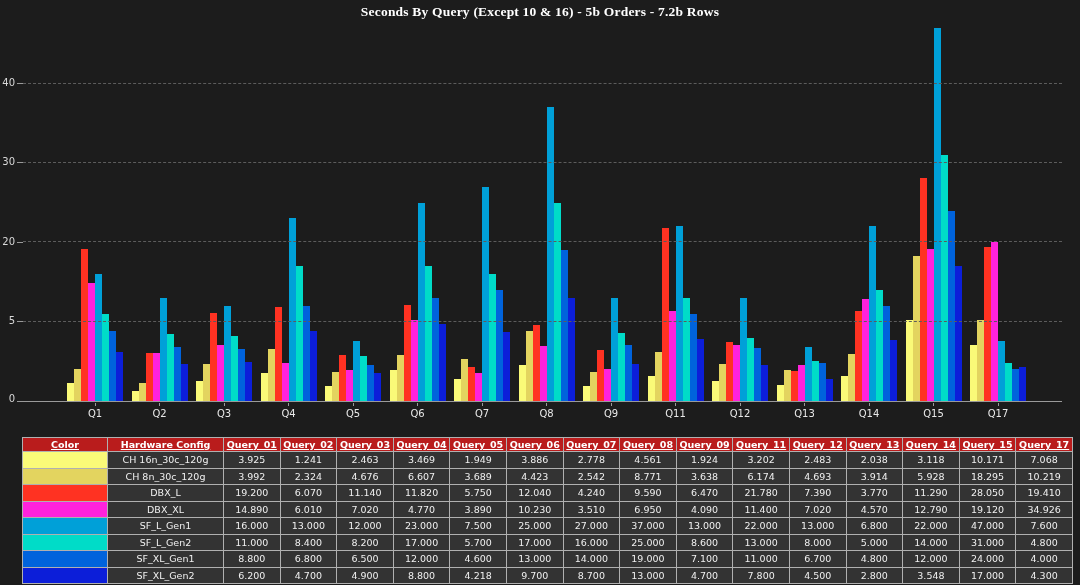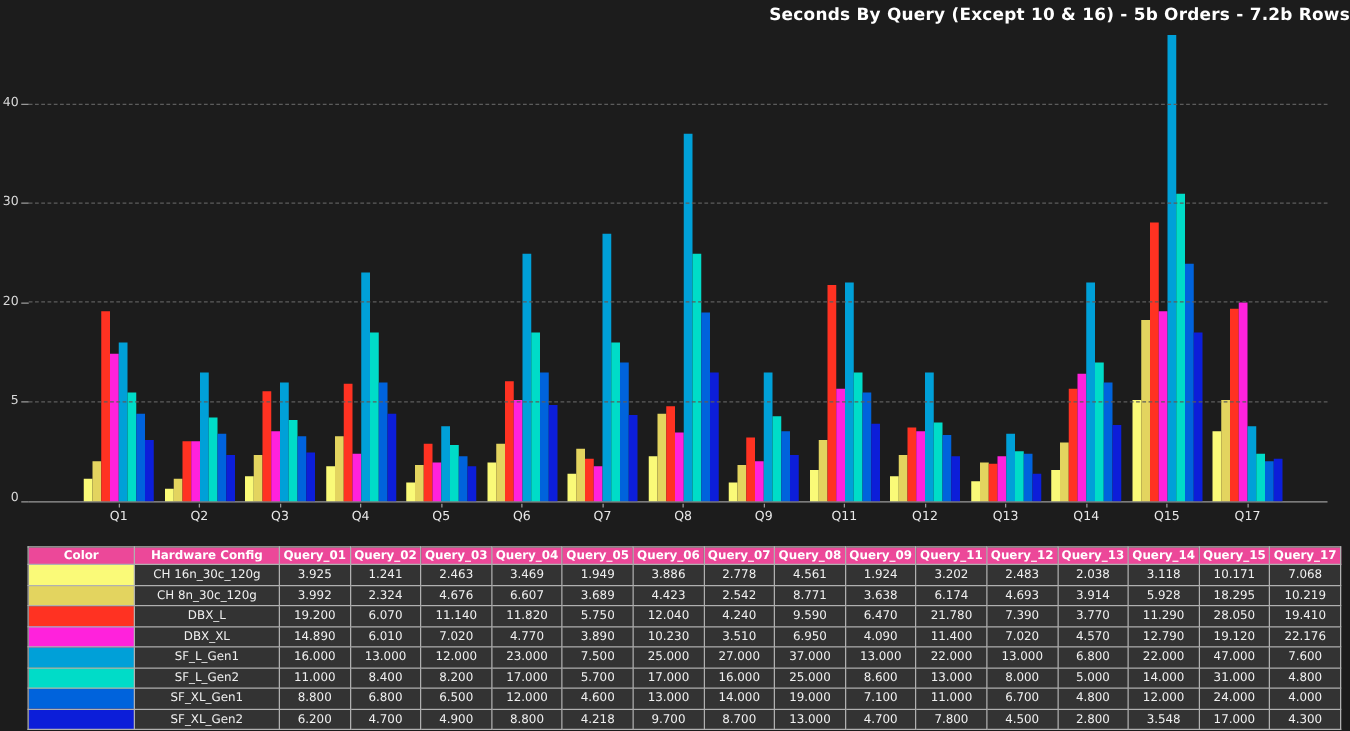--- a/index.html
+++ b/index.html
@@ -6,22 +6,23 @@
   html,body { width:1080px; height:585px; }
   body {
     background:#1c1c1c;
     font-family:"DejaVu Sans", sans-serif;
     position:relative;
     overflow:hidden;
     color:#fff;
   }
   .page-title {
     position:absolute; top:4px; left:0; width:100%;
-    text-align:right; font-size:13.5px; font-weight:bold; color:#fff;
+    text-align:center; font-size:13.5px; font-weight:bold; color:#fff;
     letter-spacing:.2px;
+    font-family:Liberation Serif, serif;
   }
   
   .plot-area {
     position:absolute; left:23px; top:20px; width:1039px; height:382px;
     border-bottom:1px solid #9a9a9a;
   }
   .gridline {
     position:absolute; left:0; right:0; height:0;
     border-top:1px dashed #5c5c5c;
   }
@@ -44,22 +45,22 @@
   .x-cell { width:56px; display:flex; flex-direction:column; align-items:center; }
   .x-tick-mark { width:1px; height:3px; background:#9a9a9a; margin-bottom:2px; }
   .x-label { font-size:10px; color:#e8e8e8; line-height:1.1; }
   
   .data-table {
     position:absolute; left:22px; top:437px; width:1051px; height:147px;
     border-collapse:collapse; table-layout:fixed;
     font-size:9.5px; color:#f0f0f0;
   }
   .data-table th {
-    background:#ec4899; color:#fff; font-weight:bold;
-    border:1px solid #b0b0b0; text-align:center; padding:1px 0;
+    background:#b91c1c; color:#fff; font-weight:bold;
+    border:1px solid #b0b0b0; text-align:center; padding:1px 0;text-decoration:underline;
   }
   .data-table td {
     background:#333333; border:1px solid #b0b0b0;
     text-align:center; padding:1px 0;
   }
   .data-table td.swatch-cell { padding:0; }
 </style>
 </head>
 <body>
 
@@ -409,21 +410,21 @@
         <td>3.890</td>
         <td>10.230</td>
         <td>3.510</td>
         <td>6.950</td>
         <td>4.090</td>
         <td>11.400</td>
         <td>7.020</td>
         <td>4.570</td>
         <td>12.790</td>
         <td>19.120</td>
-        <td>22.176</td>
+        <td>34.926</td>
       </tr>
       <tr>
         <td class="swatch-cell" style="background: rgb(0, 160, 216);"></td>
         <td>SF_L_Gen1</td>
         <td>16.000</td>
         <td>13.000</td>
         <td>12.000</td>
         <td>23.000</td>
         <td>7.500</td>
         <td>25.000</td>

